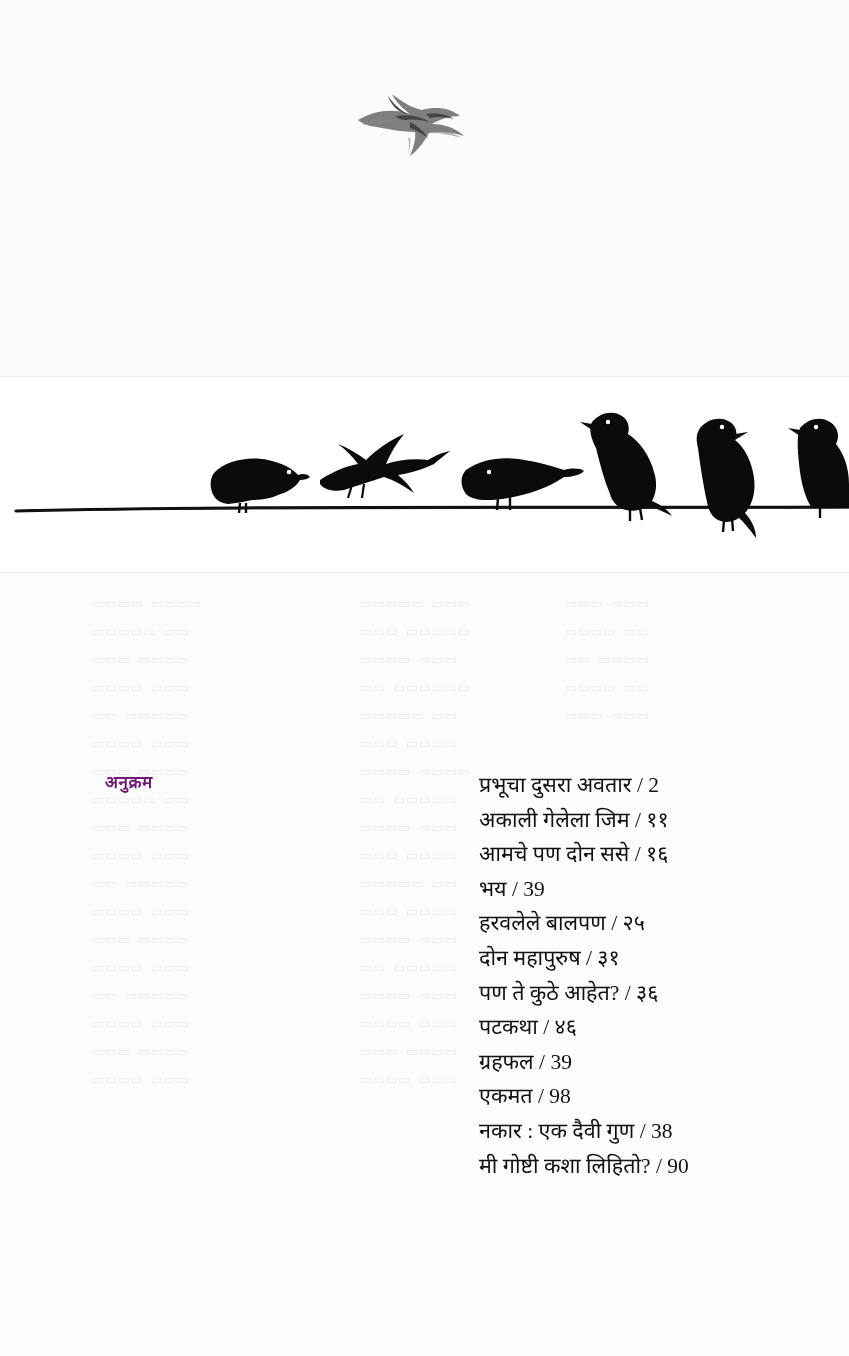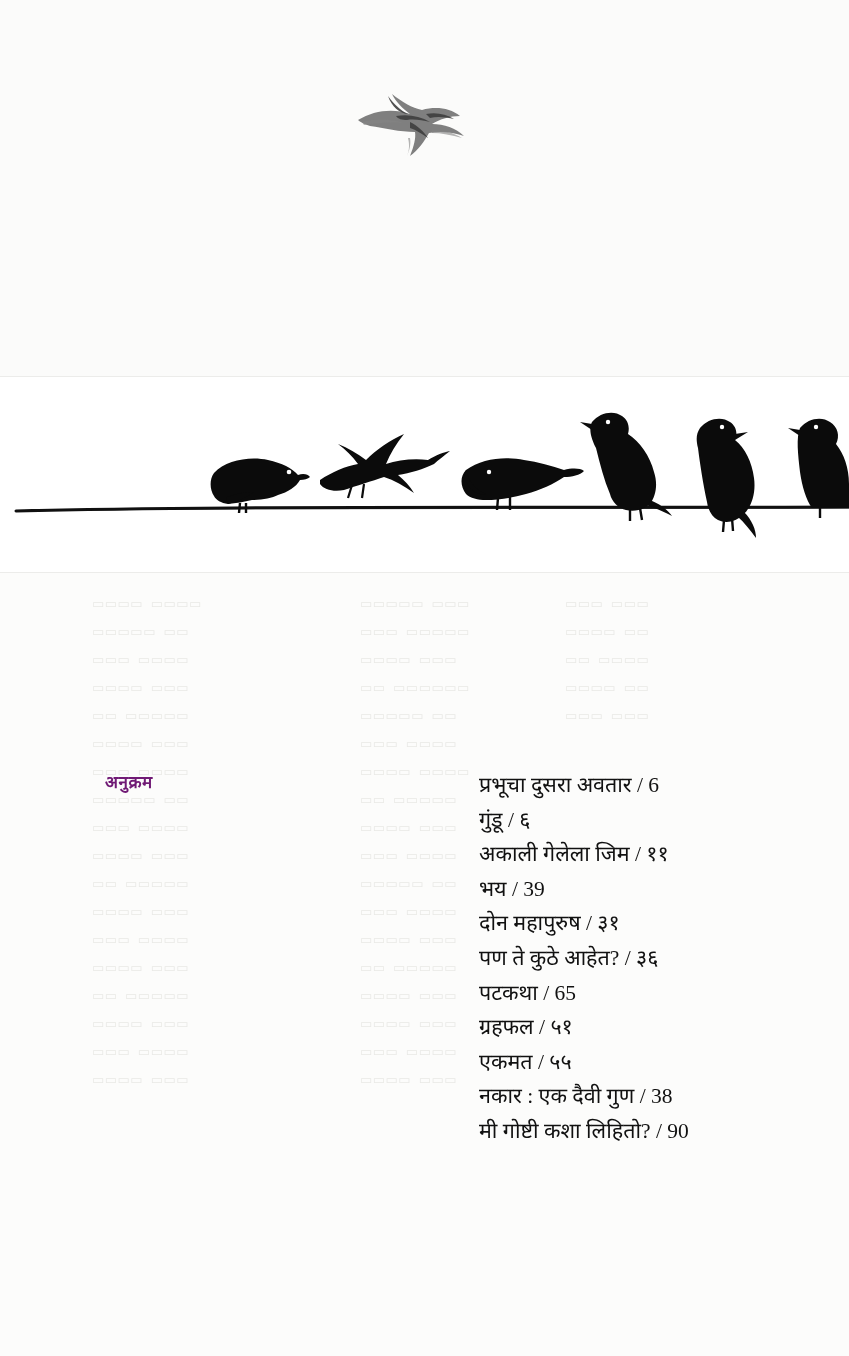--- a/index.html
+++ b/index.html
@@ -264,26 +264,27 @@
         <path d="M800 50 L788 48 L800 56 Z"></path>
         <path d="M820 126 L820 138" stroke="#0b0b0b" stroke-width="2.4" fill="none"></path>
         <circle cx="816" cy="47" r="2.2" fill="#ffffff"></circle>
       </g>
     </svg>
   </div>
 
   <div class="contents-heading">अनुक्रम</div>
 
   <div class="contents-list">
-    <div class="contents-item">प्रभूचा दुसरा अवतार / 6</div>
-    <div class="contents-item">गुंडू / ६</div>
+    <div class="contents-item">प्रभूचा दुसरा अवतार / 2</div>
     <div class="contents-item">अकाली गेलेला जिम / ११</div>
+    <div class="contents-item">आमचे पण दोन ससे / १६</div>
     <div class="contents-item">भय / 39</div>
+    <div class="contents-item">हरवलेले बालपण / २५</div>
     <div class="contents-item">दोन महापुरुष / ३१</div>
     <div class="contents-item">पण ते कुठे आहेत? / ३६</div>
-    <div class="contents-item">पटकथा / 65</div>
-    <div class="contents-item">ग्रहफल / ५१</div>
-    <div class="contents-item">एकमत / ५५</div>
+    <div class="contents-item">पटकथा / ४६</div>
+    <div class="contents-item">ग्रहफल / 39</div>
+    <div class="contents-item">एकमत / 98</div>
     <div class="contents-item">नकार : एक दैवी गुण / 38</div>
     <div class="contents-item">मी गोष्टी कशा लिहितो? / 90</div>
   </div>
 
 </div>
 
 </body></html>

